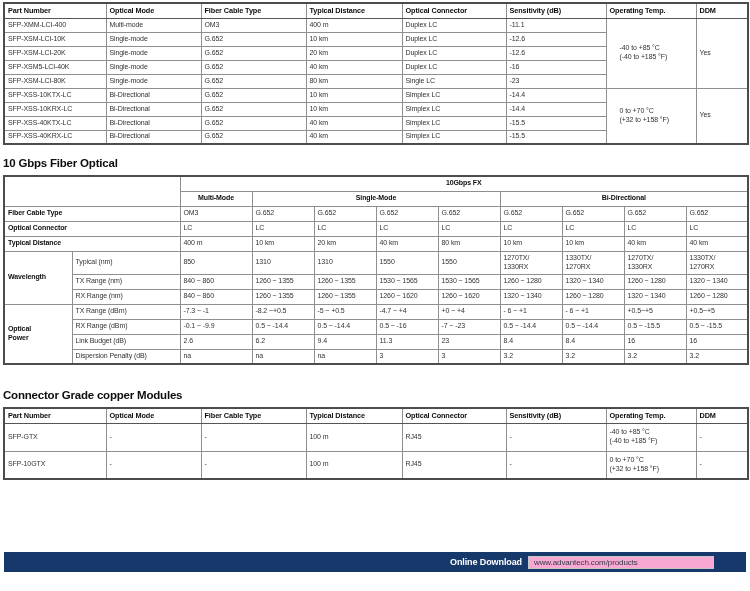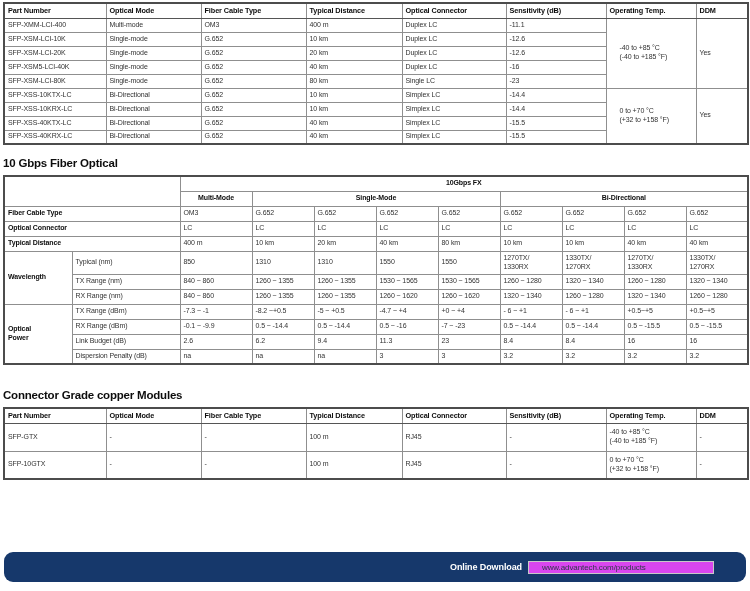--- a/index.html
+++ b/index.html
@@ -18,26 +18,26 @@
   th.sublab { font-weight: normal; color: #323232; }
   th.bandlab { font-weight: bold; color: #0d0d0d; text-align: center; }
   td.temp-cell { padding-left: 13px; }
   tr.r14 { height: 14px; } tr.r15 { height: 15px; } tr.r23 { height: 23px; } tr.r28 { height: 28px; }
 
   .tbl1-wrap { padding-top: 2px; }
   .section-heading { font-size: 11.5px; font-weight: bold; color: #0d0d0d;
     margin: 12px 0 6px 3px; letter-spacing: -0.2px; }
   .section-heading.second { margin-top: 24px; }
 
-  .footer-bar { position: absolute; left: 4px; top: 552px; width: 742px; height: 30px;
-    display: flex; align-items: center; justify-content: flex-end; border-radius: 9px; }
+  .footer-bar { position: absolute; left: 4px; top: 552px; width: 742px; height: 20px;
+    display: flex; align-items: center; justify-content: flex-end; }
   .footer-label { color: #ffffff; font-weight: bold; font-size: 9px; letter-spacing: -0.1px; }
-  .footer-urlbox { width: 186px; height: 13px; background: #d946ef; border: 1px solid #c8c8c8;
+  .footer-urlbox { width: 186px; height: 13px; background: #f9a8d4; border: 1px solid #c8c8c8;
     margin-left: 6px; margin-right: 32px; display: flex; align-items: center;
-    padding-left: 13px; }
+    padding-left: 5px; }
   .footer-url { font-size: 8px; color: #2f3a4a; letter-spacing: -0.1px; }
 </style>
 </head>
 <body>
 
 <div class="page">
 
   <div class="tbl1-wrap">
     <table>
       <colgroup>

